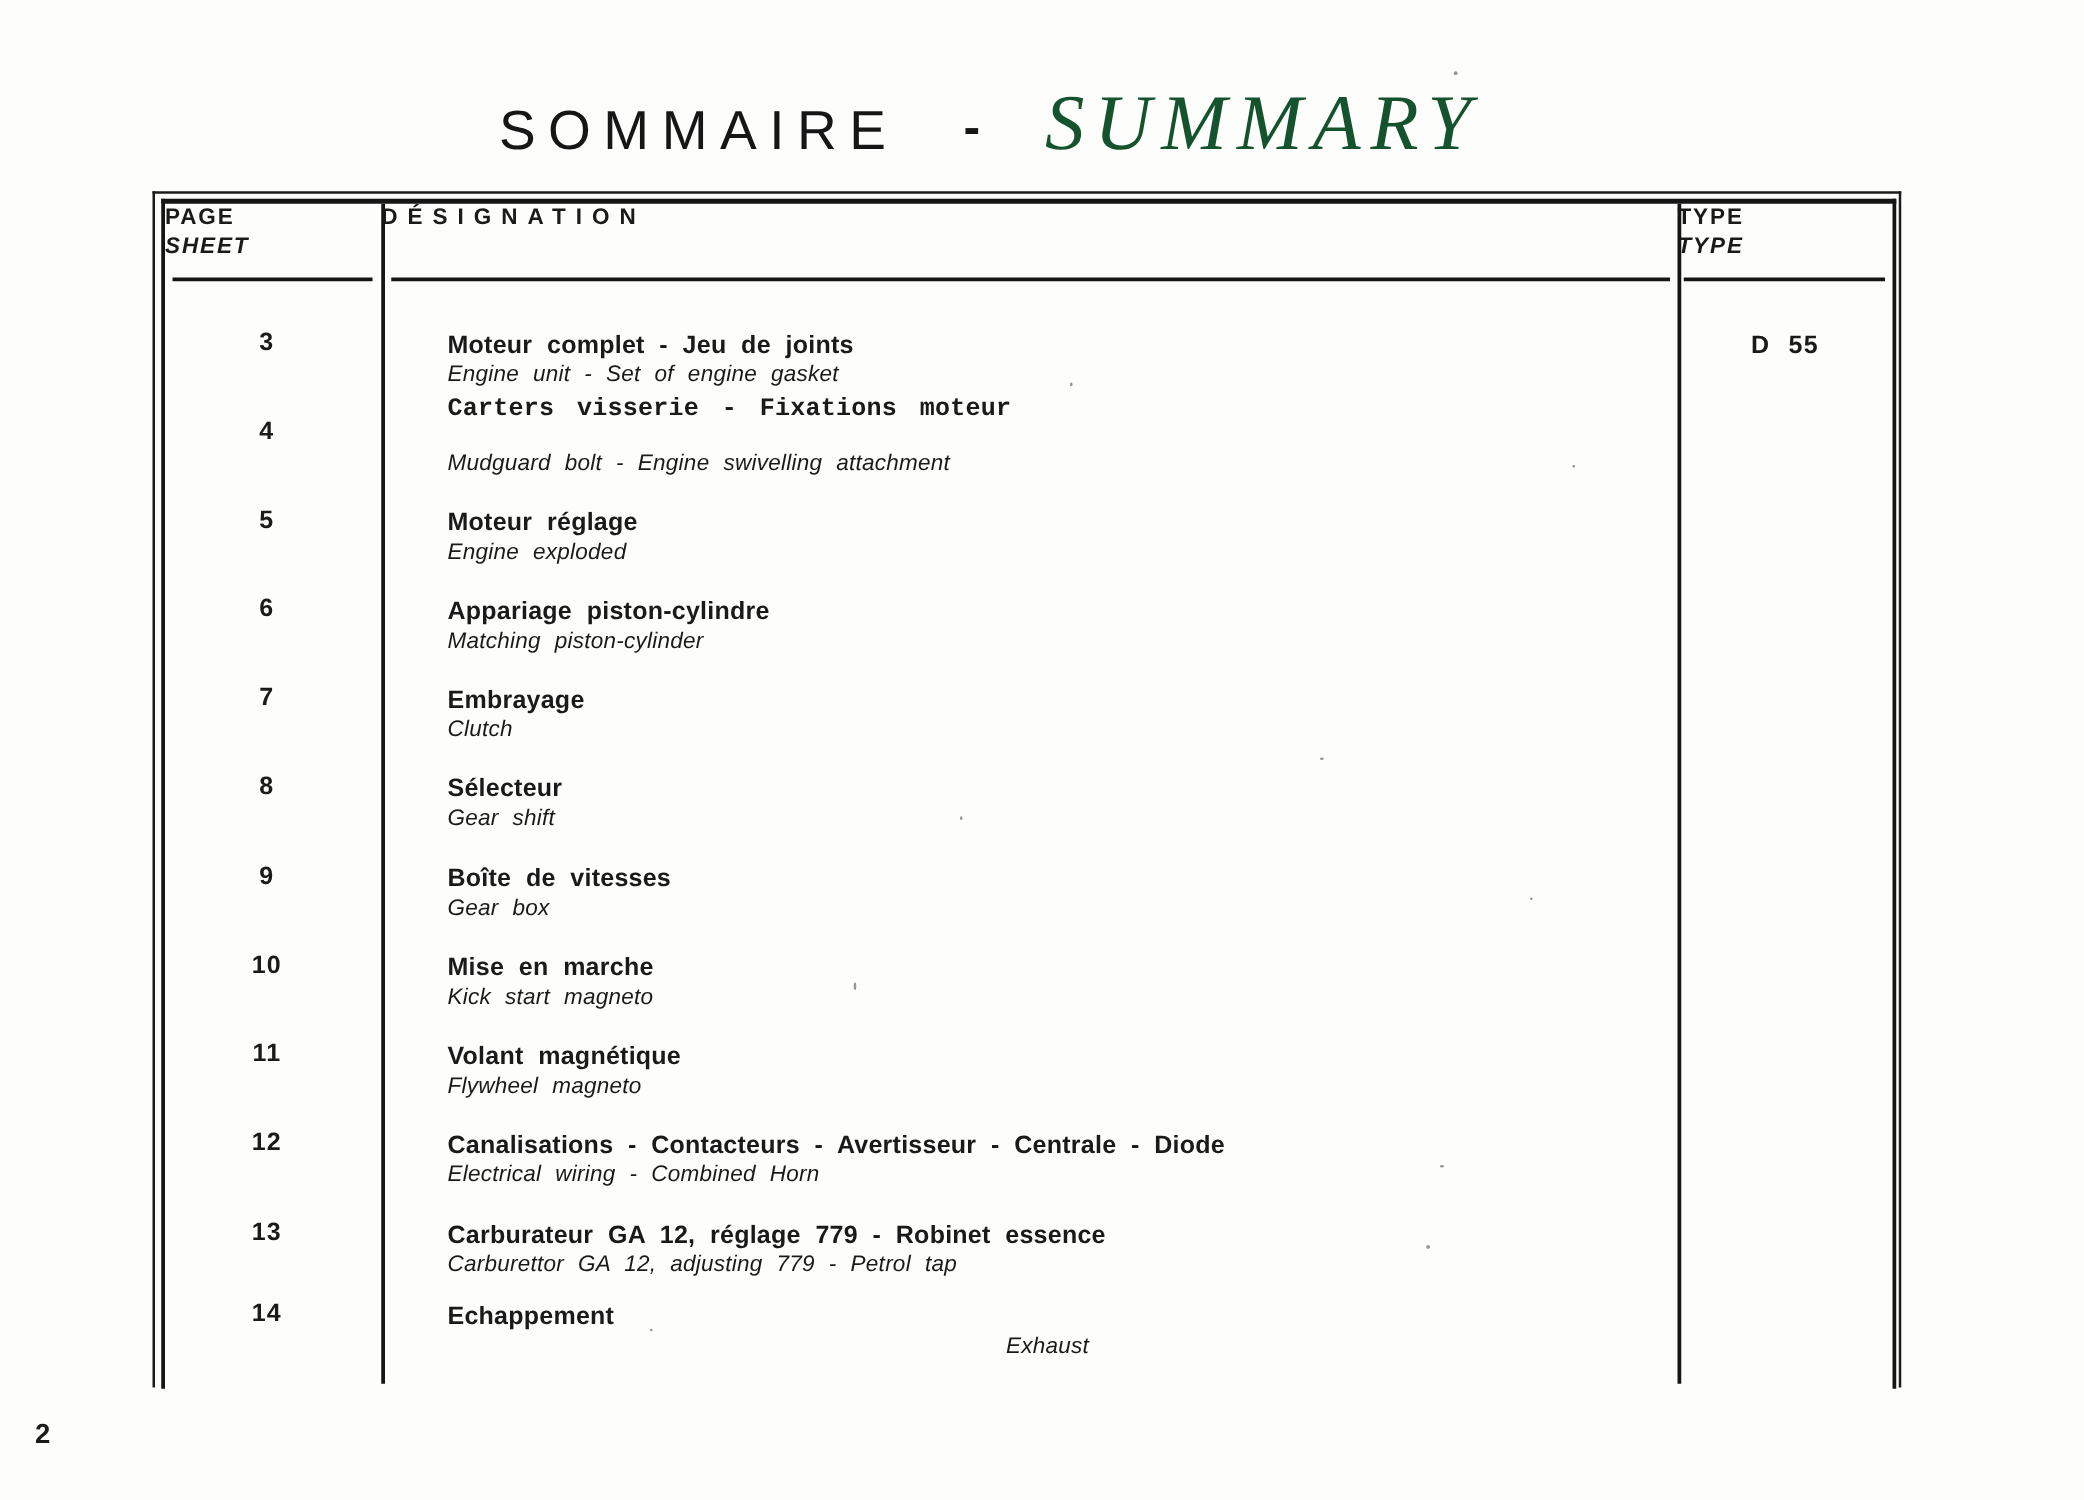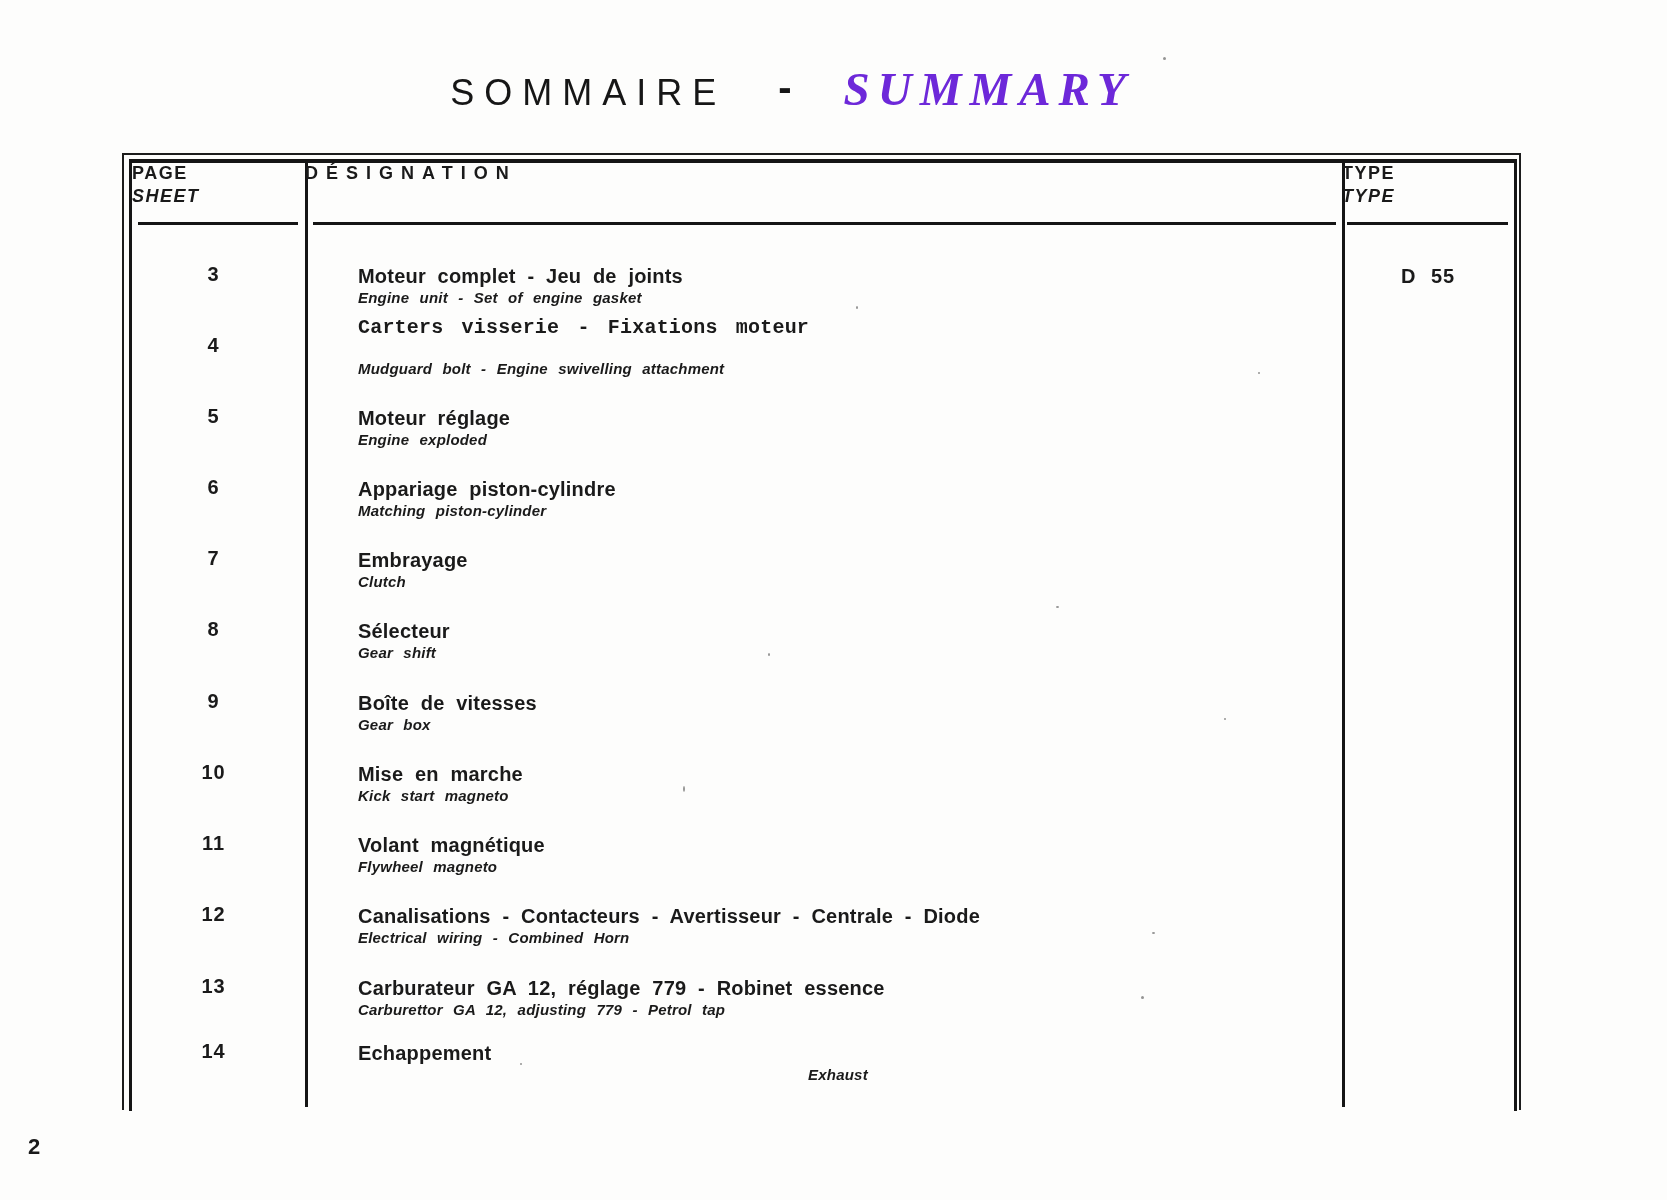--- a/index.html
+++ b/index.html
@@ -13,27 +13,27 @@
   }
 
   
   .title-row {
     position:absolute; left:0; top:62px; width:1584px;
     display:flex; justify-content:center; align-items:baseline; gap:52px;
     white-space:nowrap;
   }
   .title-fr {
     font-family:"Liberation Sans", sans-serif;
-    font-size:36px; font-weight:400; letter-spacing:10px; color:#161616;
+    font-size:44px; font-weight:400; letter-spacing:10px; color:#161616;
   }
   .title-sep { font-size:40px; font-weight:700; color:#161616; transform:translateY(-4px); }
   .title-en {
     font-family:"Liberation Serif", serif;
-    font-style:italic; font-weight:700;
-    font-size:47px; letter-spacing:8px; color:#6d28d9;
+    font-style:italic; font-weight:400;
+    font-size:63px; letter-spacing:8px; color:#14532d;
   }
 
   
   .frame-outer {
     position:absolute; left:122px; top:153px; width:1395px; height:955px;
     border-top:2px solid #1c1c1c; border-left:2px solid #1c1c1c; border-right:2px solid #1c1c1c;
   }
   .frame-inner {
     position:absolute; left:129px; top:159px; width:1382px; height:948px;
     border-top:4px solid #151515; border-left:3px solid #151515; border-right:3px solid #151515;
@@ -61,21 +61,21 @@
     position:absolute; left:122px; width:183px; text-align:center;
     font-size:20px; font-weight:700; letter-spacing:1px;
   }
   .row-fr {
     position:absolute; left:358px; width:960px;
     font-size:20px; font-weight:700; letter-spacing:0.2px; word-spacing:6px;
     white-space:nowrap;
   }
   .row-en {
     position:absolute; left:358px; width:960px;
-    font-size:15px; font-weight:700; font-style:italic; letter-spacing:0.2px; word-spacing:6px;
+    font-size:18px; font-weight:400; font-style:italic; letter-spacing:0.2px; word-spacing:6px;
     white-space:nowrap;
   }
 
   .type-value {
     position:absolute; left:1342px; top:265px; width:172px; text-align:center;
     font-size:20px; font-weight:700; letter-spacing:1px; word-spacing:8px;
   }
 
   .footer-page-num {
     position:absolute; left:28px; top:1134px;

